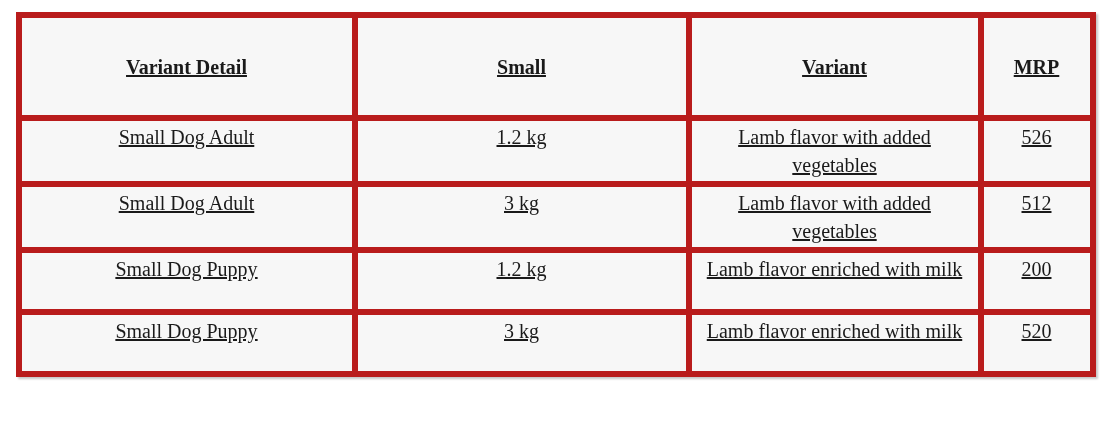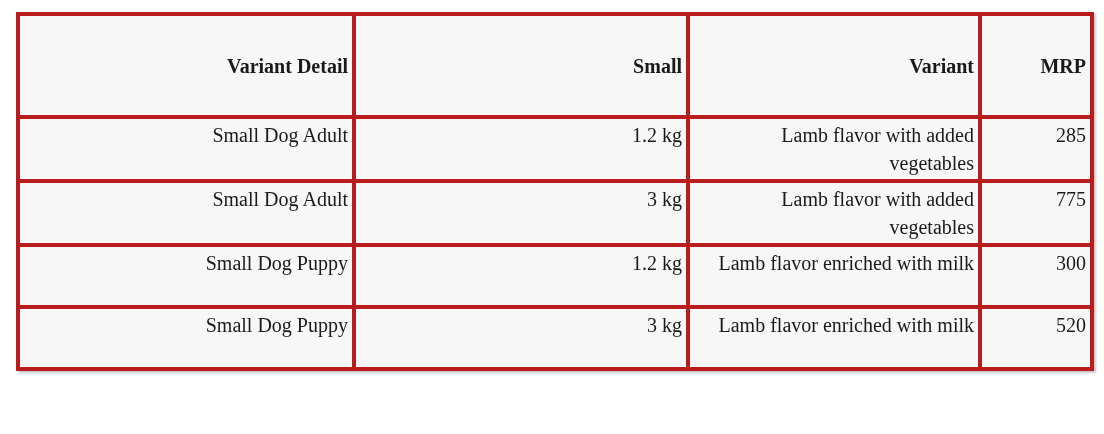--- a/index.html
+++ b/index.html
@@ -24,26 +24,27 @@
     border-collapse: collapse;
     table-layout: fixed;
     background: #f7f7f7;
     border: 3px solid #1b1b1b;
     box-shadow: 2px 2px 2px rgba(0,0,0,0.22);
     font-size: 20px;
     line-height: 28px;
   }
   table.variant-table th,
   table.variant-table td {
-    border: 4px solid #b91c1c;
+    border: 6px solid #b91c1c;
     background: #f7f7f7;
-    text-align: right;
+    text-align: center;
     font-weight: normal;
     padding: 2px 4px 2px 3px;
     overflow: hidden;
+    text-decoration: underline;
   }
   table.variant-table thead th {
     height: 103px;
     vertical-align: middle;
     font-weight: bold;
   }
   table.variant-table tbody td {
     height: 62px;
     vertical-align: top;
   }
@@ -69,33 +70,33 @@
         <th>Small</th>
         <th>Variant</th>
         <th>MRP</th>
       </tr>
     </thead>
     <tbody>
       <tr>
         <td>Small Dog Adult</td>
         <td>1.2 kg</td>
         <td>Lamb flavor with added vegetables</td>
-        <td>285</td>
+        <td>526</td>
       </tr>
       <tr>
         <td>Small Dog Adult</td>
         <td>3 kg</td>
         <td>Lamb flavor with added vegetables</td>
-        <td>775</td>
+        <td>512</td>
       </tr>
       <tr>
         <td>Small Dog Puppy</td>
         <td>1.2 kg</td>
         <td>Lamb flavor enriched with milk</td>
-        <td>300</td>
+        <td>200</td>
       </tr>
       <tr>
         <td>Small Dog Puppy</td>
         <td>3 kg</td>
         <td>Lamb flavor enriched with milk</td>
         <td>520</td>
       </tr>
     </tbody>
   </table>
 </div>

